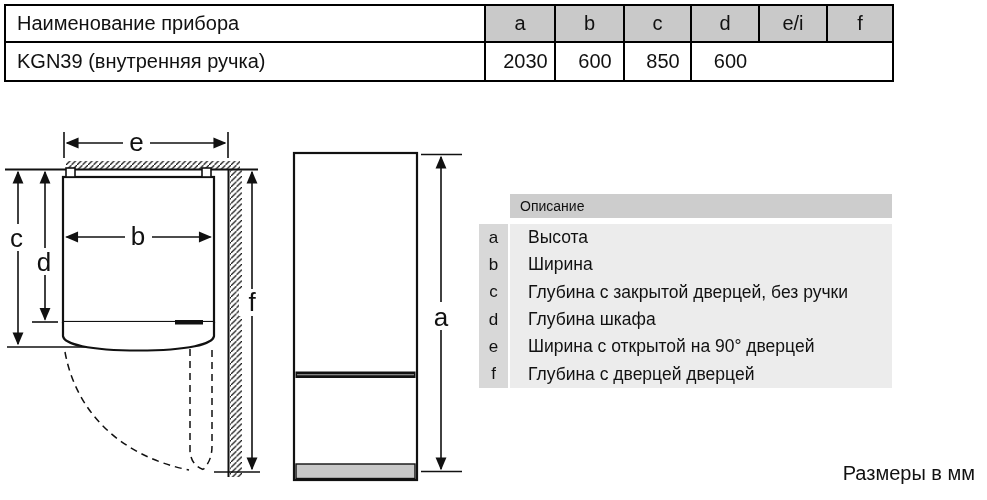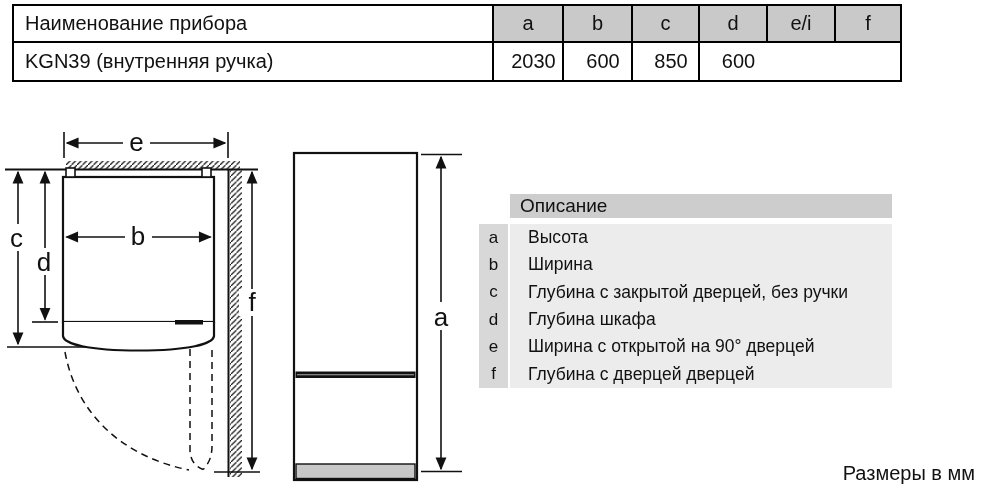--- a/index.html
+++ b/index.html
@@ -4,38 +4,38 @@
 <style>
   * { margin:0; padding:0; box-sizing:border-box; }
   html,body { background:#fff; }
   .canvas {
     position:relative; width:987px; height:500px; background:#fff; overflow:hidden;
     font-family:"Liberation Sans","DejaVu Sans",sans-serif; color:#111;
   }
 
   
   .dim-table {
-    position:absolute; left:12px; top:4px; width:890px;
+    position:absolute; left:4px; top:4px; width:890px;
     border:2px solid #000; background:#fff;
   }
   .dim-row { display:grid; grid-template-columns:478px 70px 69px 67px 68px 68px 66px; }
   .dim-row.data { border-top:2px solid #000; }
   .dim-cell {
     font-size:20px; display:flex; align-items:center; justify-content:center;
     height:35px; border-left:2px solid #000; overflow:hidden; white-space:nowrap;
   }
   .dim-row.data .dim-cell { height:37px;padding-left:11px; }
   .dim-cell.first { border-left:none; justify-content:flex-start; padding-left:11px; }
   .dim-row.head .dim-cell { background:#c9c9c9; }
   .dim-row.head .dim-cell.first { background:#fff; }
 
   
   .legend-title {
     position:absolute; left:510px; top:194px; width:382px; height:24px;
-    background:#cdcdcd; font-size:19px; display:flex; align-items:center; padding-left:10px;
+    background:#cdcdcd; font-size:14px; display:flex; align-items:center; padding-left:10px;
   }
   .legend-body {
     position:absolute; left:479px; top:224px; width:413px; height:164px;
     display:flex; flex-direction:column;
   }
   .legend-row { flex:1; display:flex; }
   .legend-key {
     width:29px; background:#d8d8d8; display:flex; align-items:center; justify-content:center;
     font-size:17px;
   }

